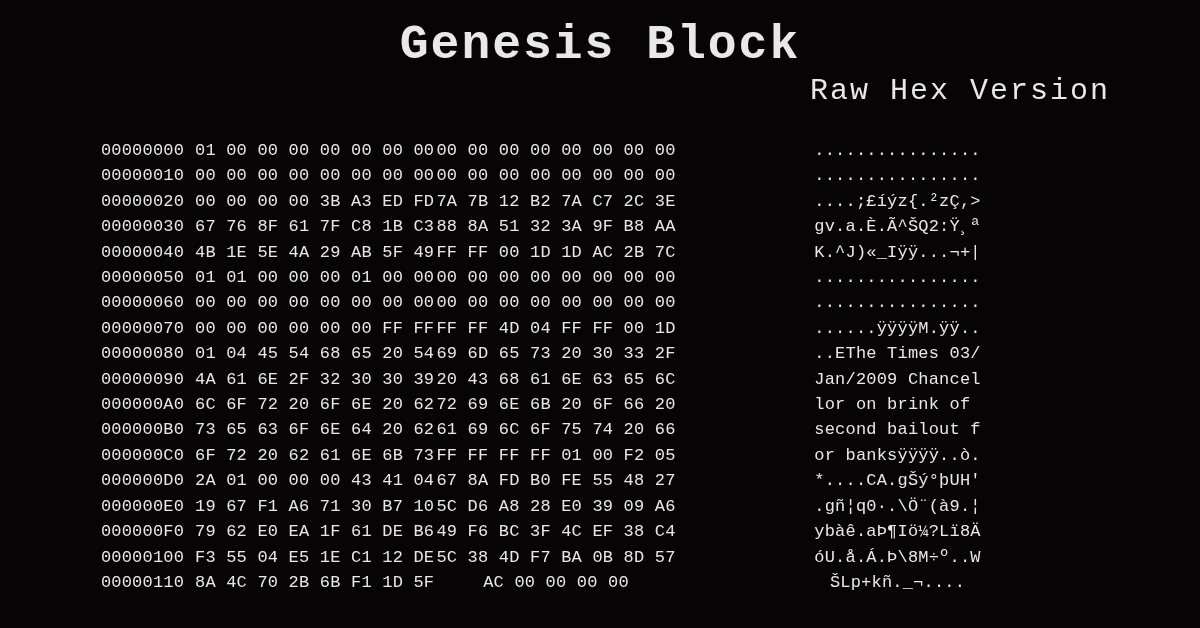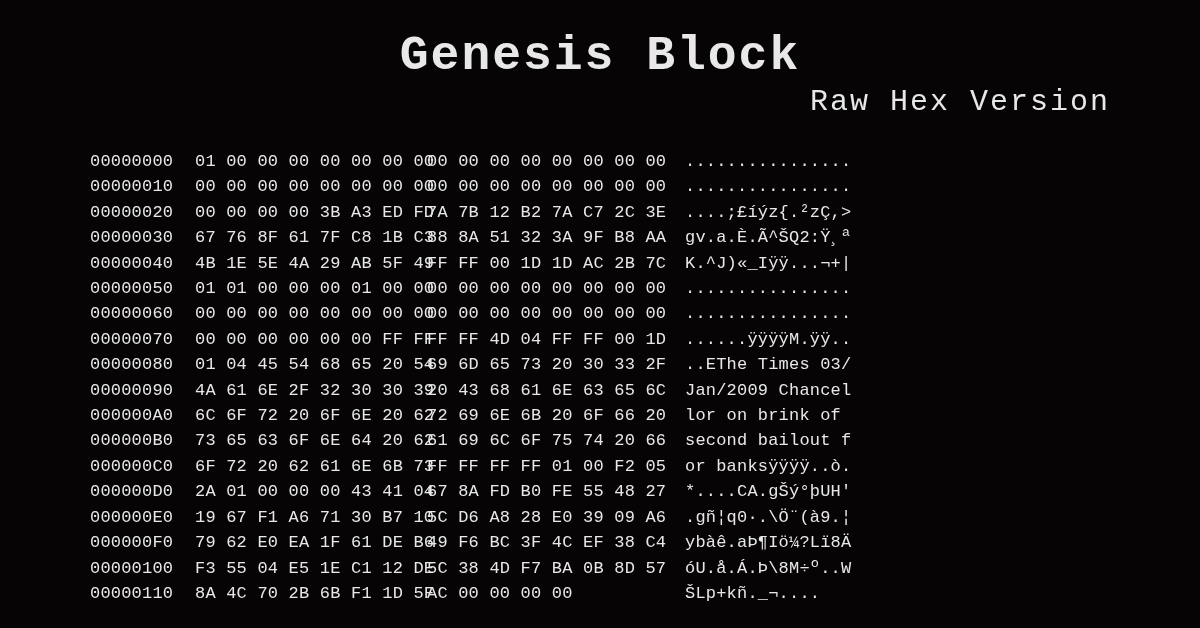--- a/index.html
+++ b/index.html
@@ -6,21 +6,21 @@
     margin: 0;
     padding: 0;
     width: 1200px;
     height: 628px;
     background: #060405;
     overflow: hidden;
   }
   .wrap {
     width: 1200px;
     height: 628px;
-    padding: 23px 90px 0 90px;
+    padding: 12px 90px 0 90px;
     box-sizing: border-box;
     color: #e8e8e8;
     font-family: "Courier New", Courier, monospace;
   }
   .title {
     text-align: center;
     font-size: 48px;
     font-weight: bold;
     letter-spacing: 2px;
     margin-top: 6px;
@@ -31,21 +31,21 @@
     letter-spacing: 2px;
     margin-top: 2px;
     margin-bottom: 30px;
   }
   .rows {
     font-size: 17px;
     line-height: 25.4px;
     white-space: pre;
     letter-spacing: 0.2px;
   }
-  .row { display: flex; }
+  .row { display: flex; text-align: center; }
   .row > span { white-space: pre; }
   .offset { width: 105px; }
   .grpA   { width: 232px; }
   .grpB   { width: 258px; }
   .ascii  { flex: 1; }
 </style>
 </head>
 <body>
 
 <div class="wrap">

